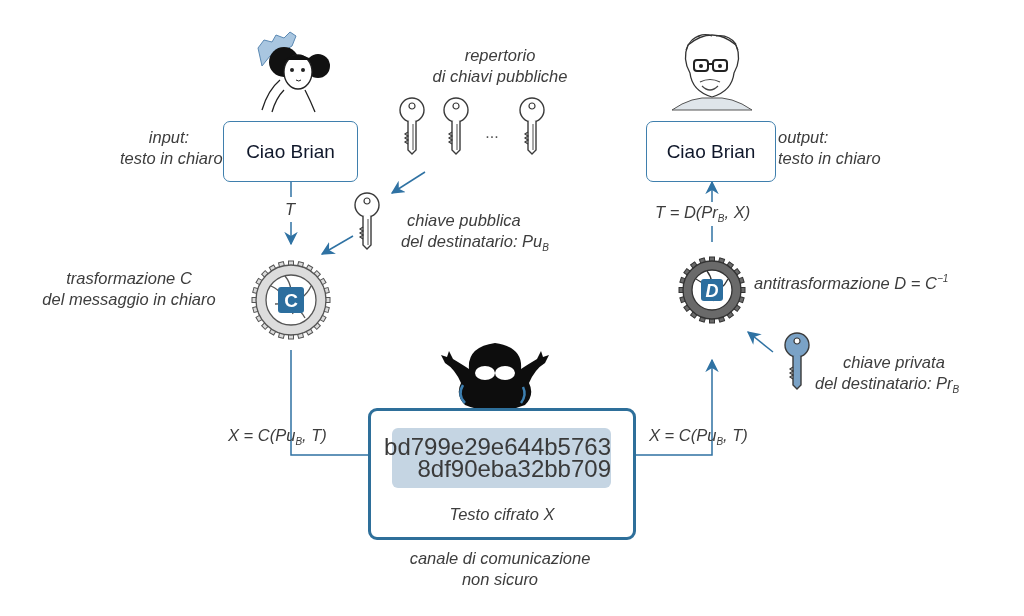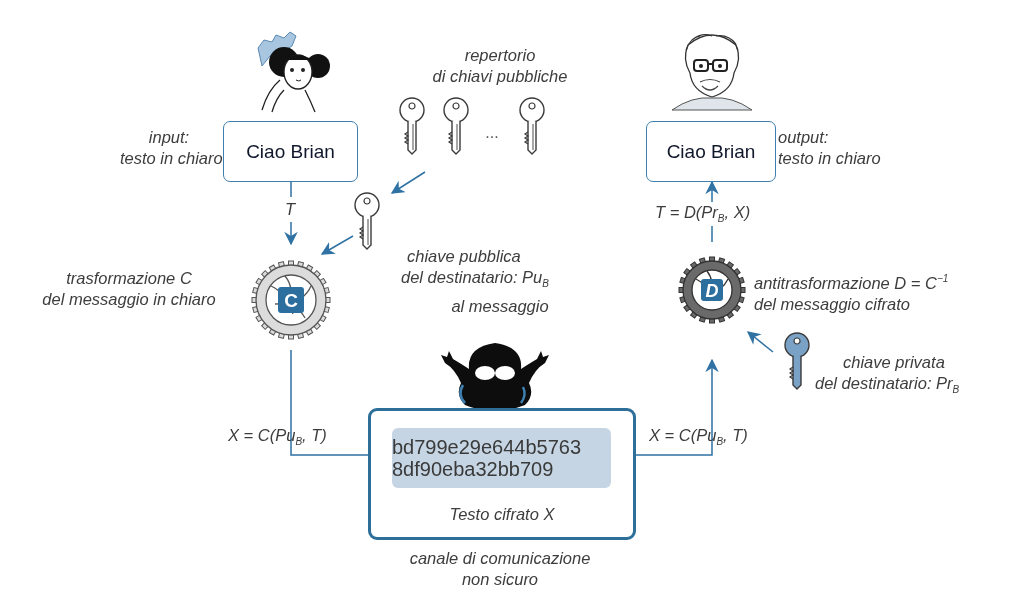--- a/index.html
+++ b/index.html
@@ -8,21 +8,21 @@
   svg#diagram { position: absolute; left: 0; top: 0; }
   .lbl { position: absolute; font-style: italic; font-size: 16.5px; line-height: 21px; color: #3d3d3d; white-space: nowrap; }
   .lbl.right { text-align: center; }
   .lbl.center { text-align: center; }
   .box { position: absolute; border: 1.5px solid #3f7fad; border-radius: 7px; background: #fff;
          display: flex; align-items: center; justify-content: center; font-size: 19px; color: #0f172a; }
   .channel { position: absolute; left: 368px; top: 408px; width: 262px; height: 126px;
              border: 3px solid #2e6f9a; border-radius: 9px; background: #fff; }
   .cipher { position: absolute; left: 392px; top: 428px; width: 219px; height: 60px;
             background: #c5d5e3; border-radius: 6px; display: flex; flex-direction: column;
-            align-items: flex-start; justify-content: center; font-size: 20px; line-height: 22px; color: #3a3a3a; }
+            align-items: flex-end; justify-content: center; font-size: 24px; line-height: 22px; color: #3a3a3a; }
   .formula { position: absolute; font-style: italic; font-size: 16.5px; color: #3d3d3d; white-space: nowrap; }
   .formula sub { font-size: 10px; }
 </style>
 </head>
 <body>
 
 <svg id="diagram" width="1024" height="616" viewBox="0 0 1024 616">
   <defs>
     <marker id="ah" viewBox="0 0 10 10" refX="9" refY="5" markerWidth="9" markerHeight="9" orient="auto-start-reverse">
       <path d="M0,0 L10,5 L0,10 L3,5 Z" fill="#2f72a3"></path>
@@ -165,32 +165,31 @@
   <div>input:</div>
   <div>testo in chiaro</div>
 </div>
 <div class="formula" style="left:285px; top:200px;"><span>T</span></div>
 
 <div class="lbl center" style="left:390px; top:45px; width:220px;text-align:center;">
   <div>repertorio</div>
   <div>di chiavi pubbliche</div>
 </div>
 
-<div class="lbl" style="left:401px; top:210px;margin-top:36px;">
+<div class="lbl" style="left:401px; top:210px;">
   <div style="padding-left:6px;">chiave pubblica</div>
   <div><span>del destinatario: </span><span>Pu</span><sub style="font-size:10px">B</sub></div>
 </div>
 
 <div class="lbl right" style="left:10px; top:268px; width:238px;">
   <div>trasformazione C</div>
   <div>del messaggio in chiaro</div>
 </div>
 
 <div class="lbl center" style="left:355px; top:296px; width:290px;">
-  <div>al messaggio</div>
 </div>
 
 <div class="channel"></div>
 <div class="cipher">
   <div>bd799e29e644b5763</div>
   <div>8df90eba32bb709</div>
 </div>
 <div class="lbl center" style="left:368px; top:504px; width:268px;"><span>Testo cifrato X</span></div>
 <div class="lbl center" style="left:355px; top:548px; width:290px;">
   <div>canale di comunicazione</div>
@@ -204,19 +203,18 @@
 <div class="box" style="left:646px; top:121px; width:128px; height:59px;">
     <span>Ciao Brian</span>
   </div>
 <div class="lbl" style="left:778px; top:127px;">
   <div>output:</div>
   <div>testo in chiaro</div>
 </div>
 
 <div class="lbl" style="left:754px; top:268px;">
   <div><span>antitrasformazione D = C</span><sup style="font-size:10px">−1</sup></div>
-  <div>del messaggio cifrato</div>
 </div>
 
 <div class="lbl" style="left:815px; top:352px;">
   <div style="padding-left:28px;">chiave privata</div>
   <div><span>del destinatario: </span><span>Pr</span><sub style="font-size:10px">B</sub></div>
 </div>
 
 </body></html>

